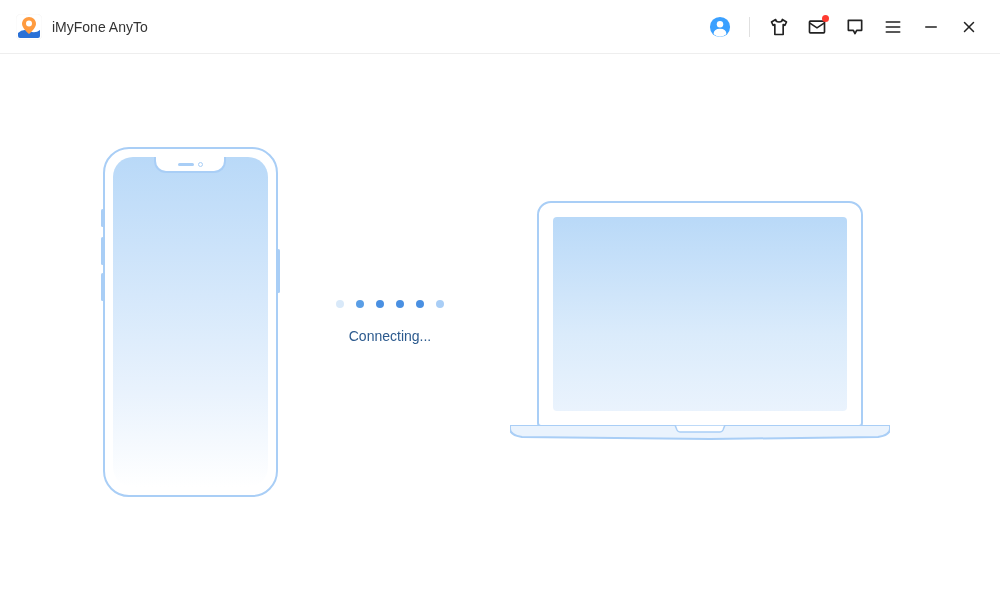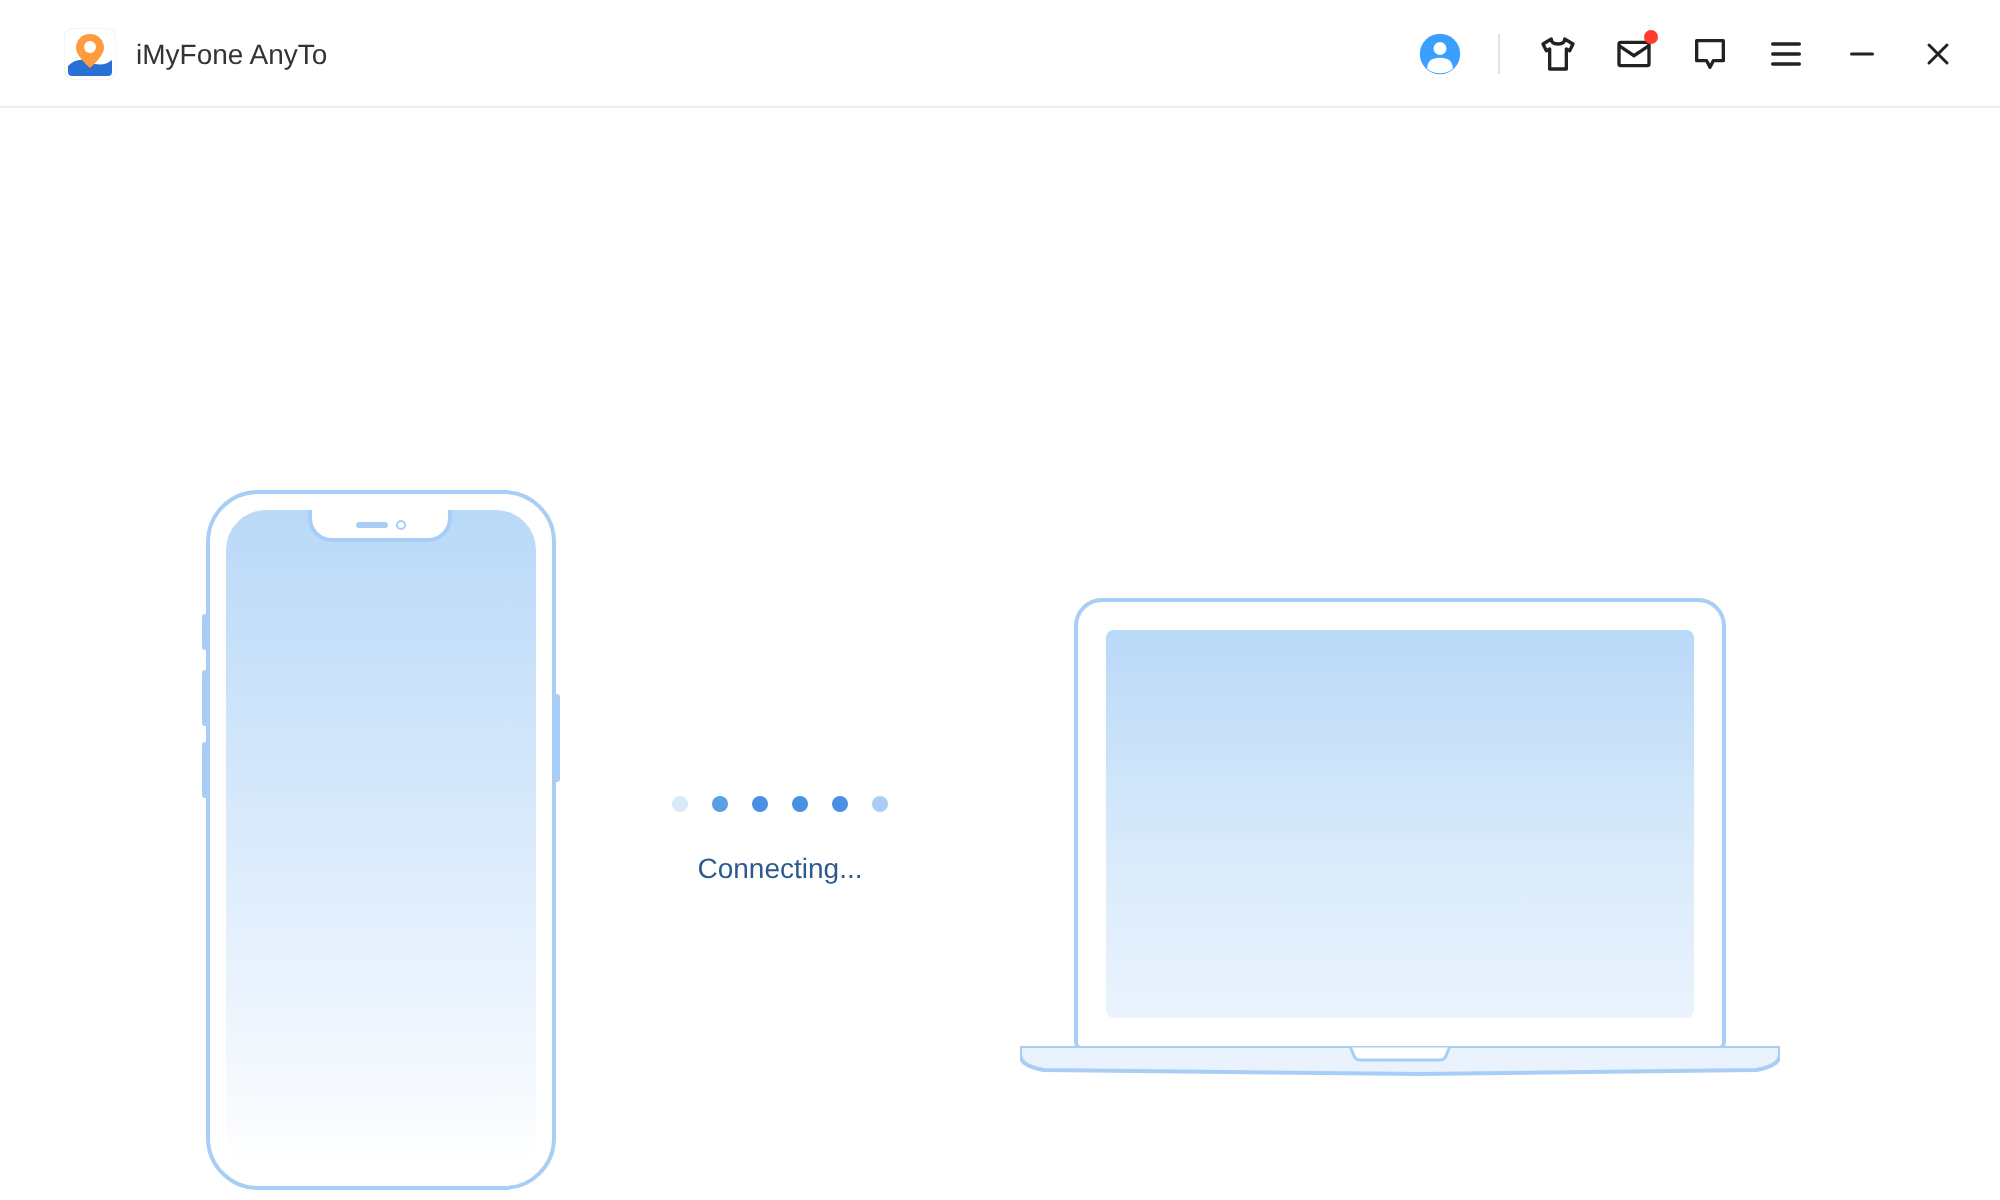--- a/index.html
+++ b/index.html
@@ -8,21 +8,21 @@
       height: 600px;
       font-family: -apple-system, BlinkMacSystemFont, "Segoe UI", Arial, sans-serif;
       background: #ffffff;
       overflow: hidden;
     }
     .titlebar {
       height: 54px;
       display: flex;
       align-items: center;
       justify-content: space-between;
-      padding: 0 20px 0 32px;
+      padding: 0 20px 0 16px;
       border-bottom: 1px solid #eee;
     }
     .titlebar-left {
       display: flex;
       align-items: center;
       gap: 10px;
     }
     .app-logo {
       width: 26px;
       height: 26px;
@@ -61,21 +61,21 @@
       right: -1px;
       width: 7px;
       height: 7px;
       background: #ff3b30;
       border-radius: 50%;
     }
     .content {
       position: relative;
       height: calc(600px - 54px);
       display: flex;
-      align-items: flex-end;
+      align-items: center;
       justify-content: center;
     }
     .stage {
       display: flex;
       align-items: center;
       gap: 40px;
       width: 100%;
       justify-content: center;
       padding: 0 60px;
       margin-top: -10px;

